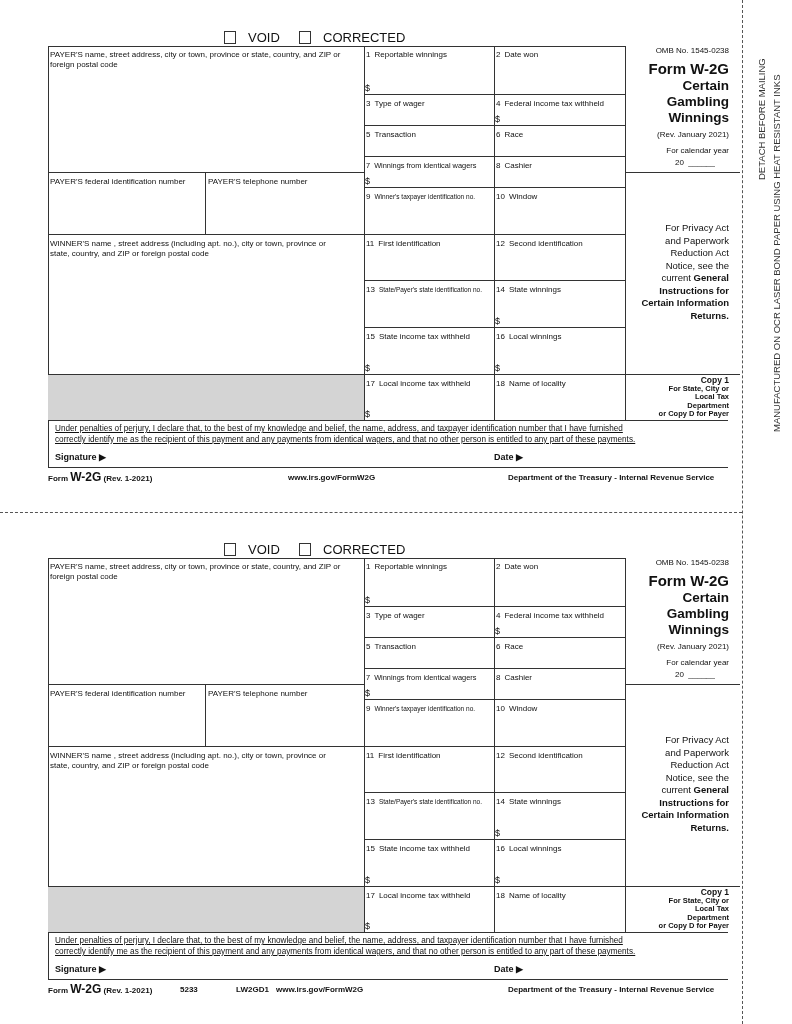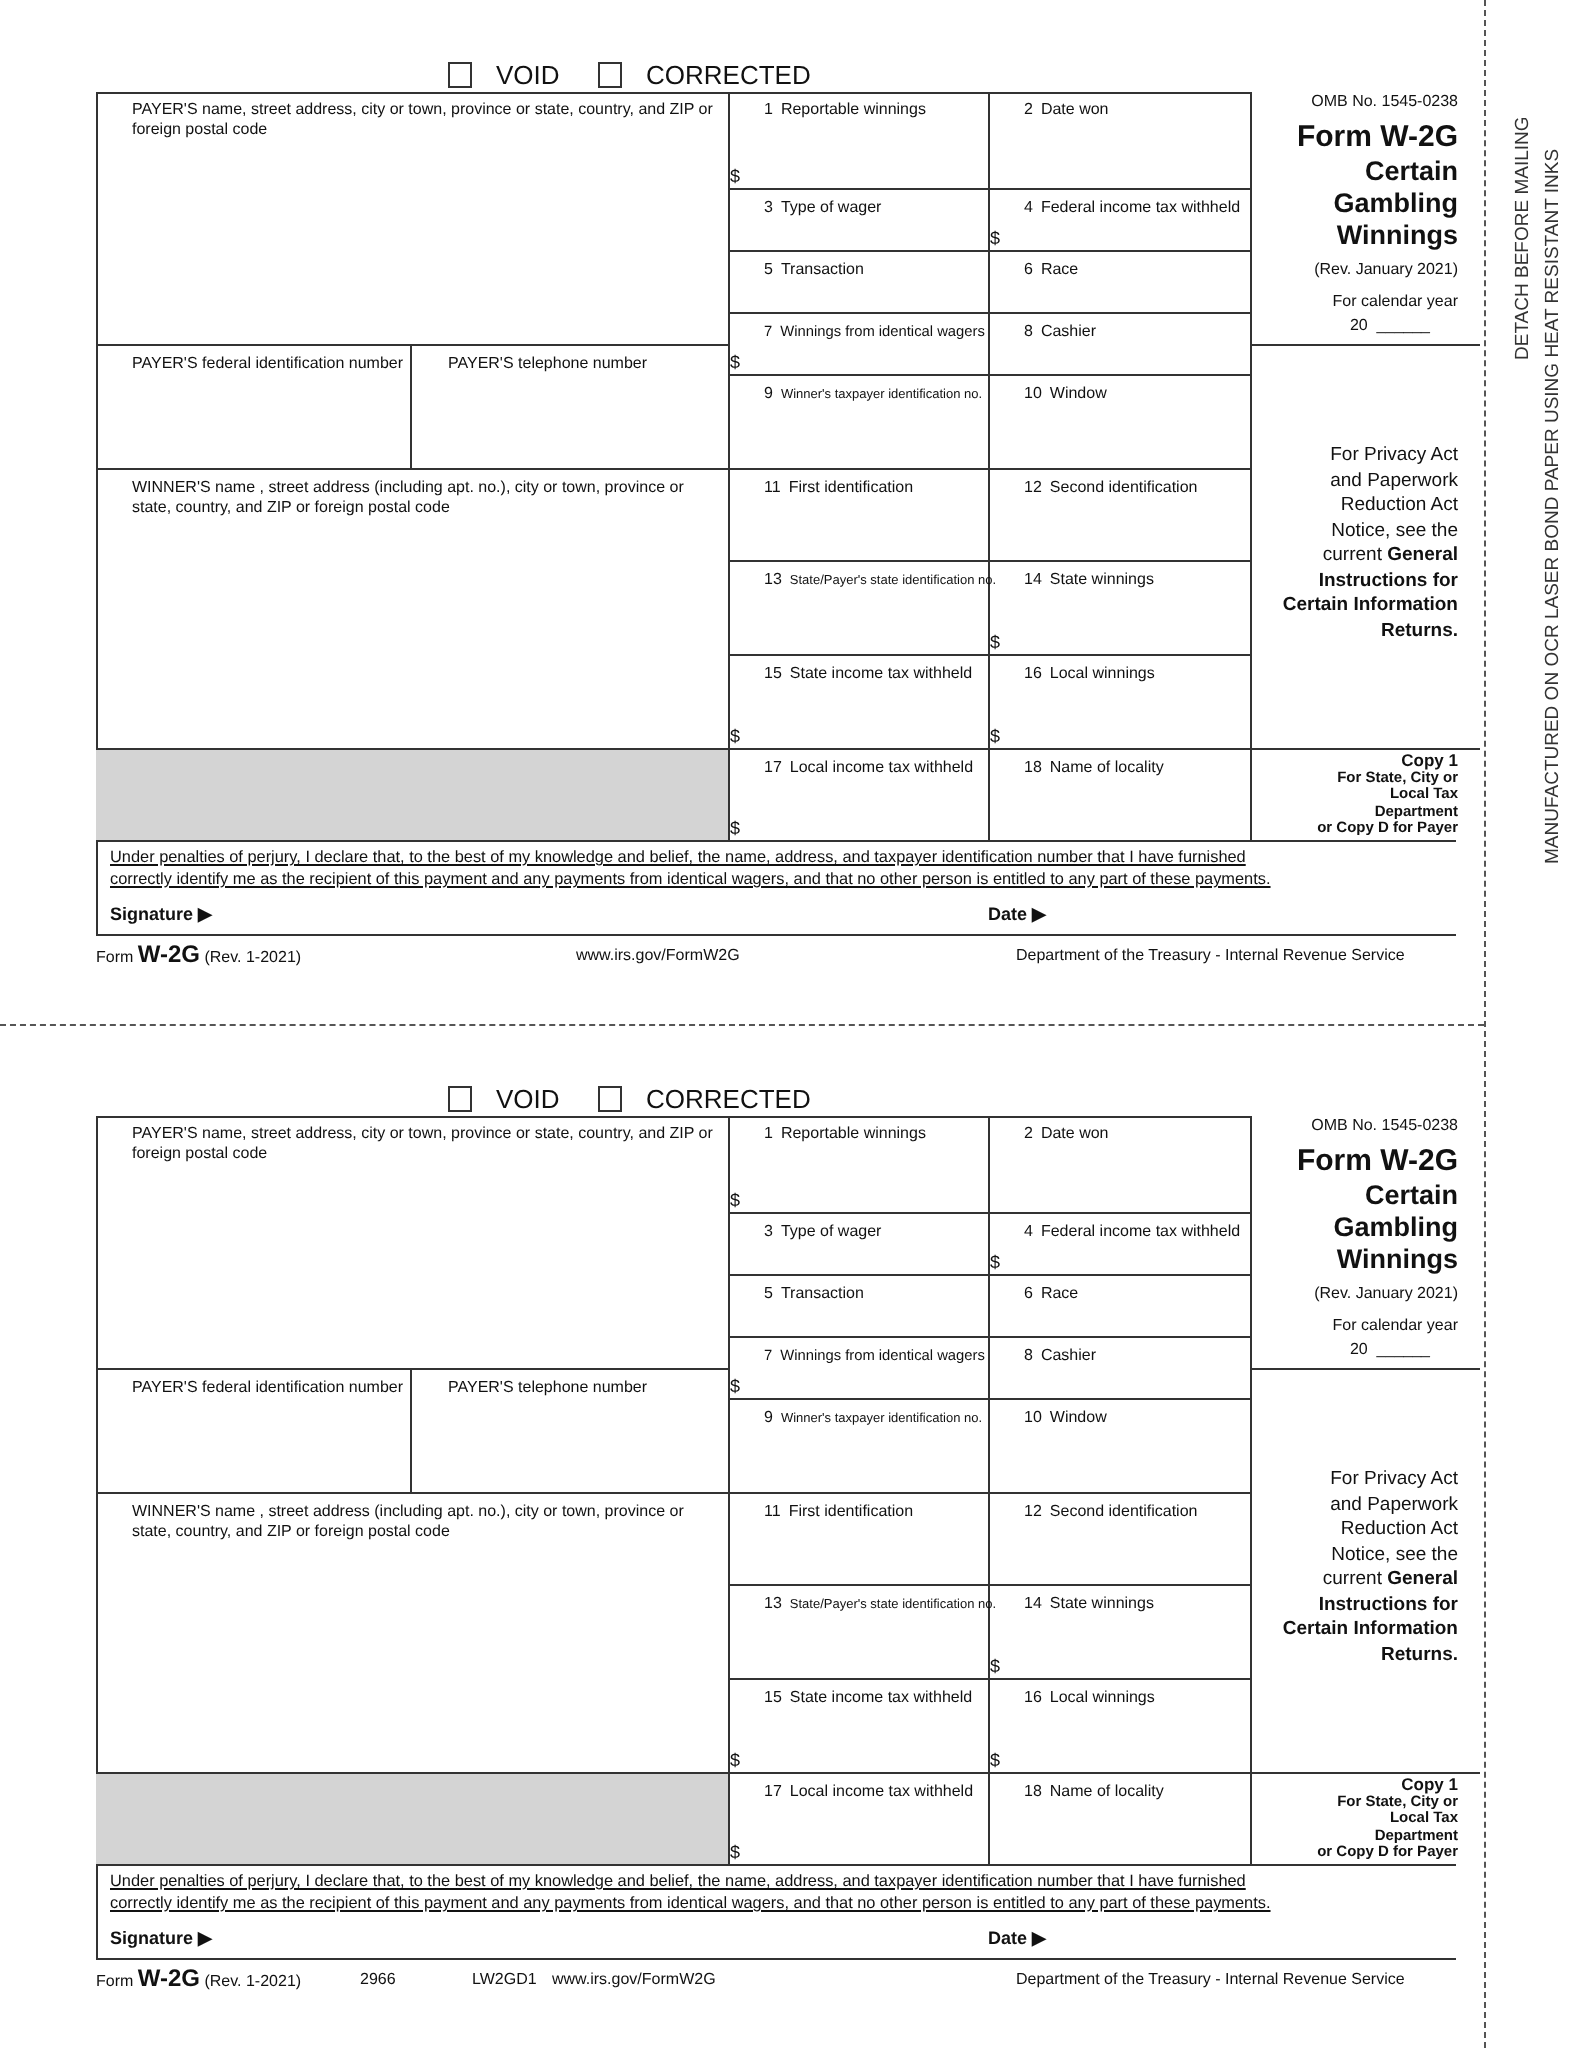--- a/index.html
+++ b/index.html
@@ -2,29 +2,29 @@
 <html><head>
 <meta charset="utf-8">
 <style>
   html,body{margin:0;padding:0;background:#fff;}
   body{width:792px;height:1024px;position:relative;overflow:hidden;font-family:"Liberation Sans",sans-serif;color:#111;}
   .abs{position:absolute;}
   .form{position:absolute;left:0;width:792px;height:512px;}
   .vc{position:absolute;top:30px;font-size:13px;display:flex;align-items:center;gap:12px;}
   .chk{width:10px;height:11px;border:1px solid #333;display:inline-block;background:#fff;}
   .box{position:absolute;border-color:#333;border-style:solid;border-width:0;box-sizing:border-box;font-size:8px;line-height:10px;}
-  .lbl{position:absolute;left:18px;top:4px;white-space:nowrap;}
+  .lbl{position:absolute;left:2px;top:4px;white-space:nowrap;}
   .lbl b{font-weight:normal;margin-right:4px;}
   .small{font-size:6.5px;}
   .dollar{position:absolute;left:1px;bottom:1px;font-size:9px;}
   .rcol{position:absolute;left:625px;width:104px;text-align:right;}
   .grey{background:#d4d4d4;}
   .pen{position:absolute;left:48px;width:680px;font-size:8.2px;line-height:11px;padding-left:7px;box-sizing:border-box;text-decoration:underline;}
   .sig{position:absolute;font-size:9px;font-weight:bold;}
-  .foot{position:absolute;font-size:8px;}
+  .foot{position:absolute;font-size:8px;font-weight:bold;}
   .cut-h{position:absolute;left:0;width:742px;height:0;border-top:1.5px dashed #555;}
   .cut-v{position:absolute;left:742px;top:0;width:0;height:1024px;border-left:1.5px dashed #555;}
   .vtext{position:absolute;transform:rotate(-90deg);transform-origin:left top;white-space:nowrap;font-size:9.5px;color:#333;}
 </style>
 </head>
 <body>
 
 <div class="cut-v"></div>
 <div class="cut-h" style="top:512px;"></div>
 <div class="vtext" style="left:756px;top:180px;">DETACH BEFORE MAILING</div>
@@ -293,17 +293,17 @@
   <div class="abs" style="left:48px;top:420px;width:680px;border-top:1px solid #333;"></div>
   <div class="abs" style="left:48px;top:420px;height:47px;border-left:1px solid #333;"></div>
   <div class="pen" style="top:423px;">
     <div>Under penalties of perjury, I declare that, to the best of my knowledge and belief, the name, address, and taxpayer identification number that I have furnished</div>
       <div>correctly identify me as the recipient of this payment and any payments from identical wagers, and that no other person is entitled to any part of these payments.</div>
   </div>
   <div class="sig" style="left:55px;top:452px;">Signature ▶</div>
   <div class="sig" style="left:494px;top:452px;">Date ▶</div>
   <div class="abs" style="left:48px;top:467px;width:680px;border-top:1px solid #333;"></div>
   <div class="foot" style="left:48px;top:470px;"><span>Form</span> <b style="font-size:12px;">W-2G</b> <span>(Rev. 1-2021)</span></div>
-  <div class="foot" style="left:180px;top:473px;">2966</div>
+  <div class="foot" style="left:180px;top:473px;">5233</div>
   <div class="foot" style="left:236px;top:473px;">LW2GD1</div>
   <div class="foot" style="left:276px;top:473px;">www.irs.gov/FormW2G</div>
   <div class="foot" style="left:508px;top:473px;">Department of the Treasury - Internal Revenue Service</div>
 </div>
 
 </body></html>

